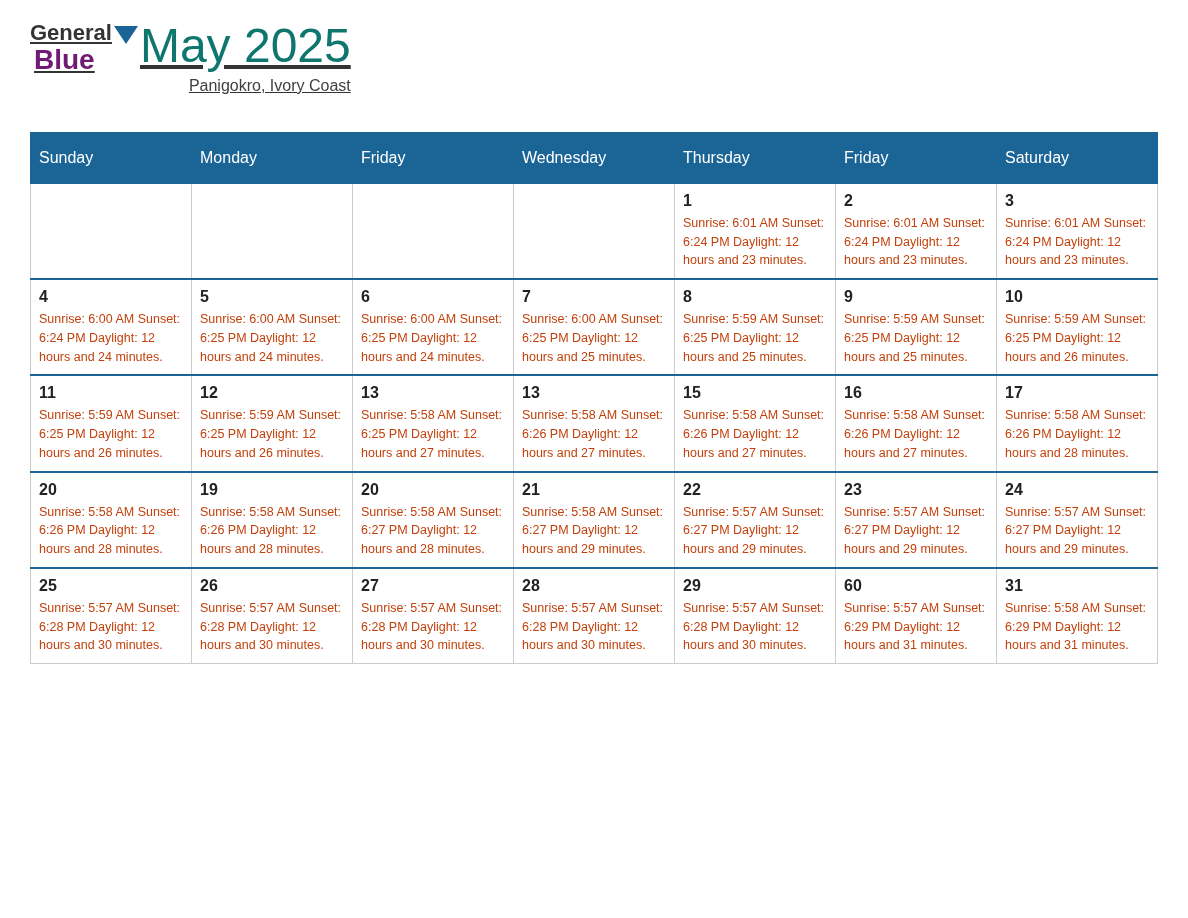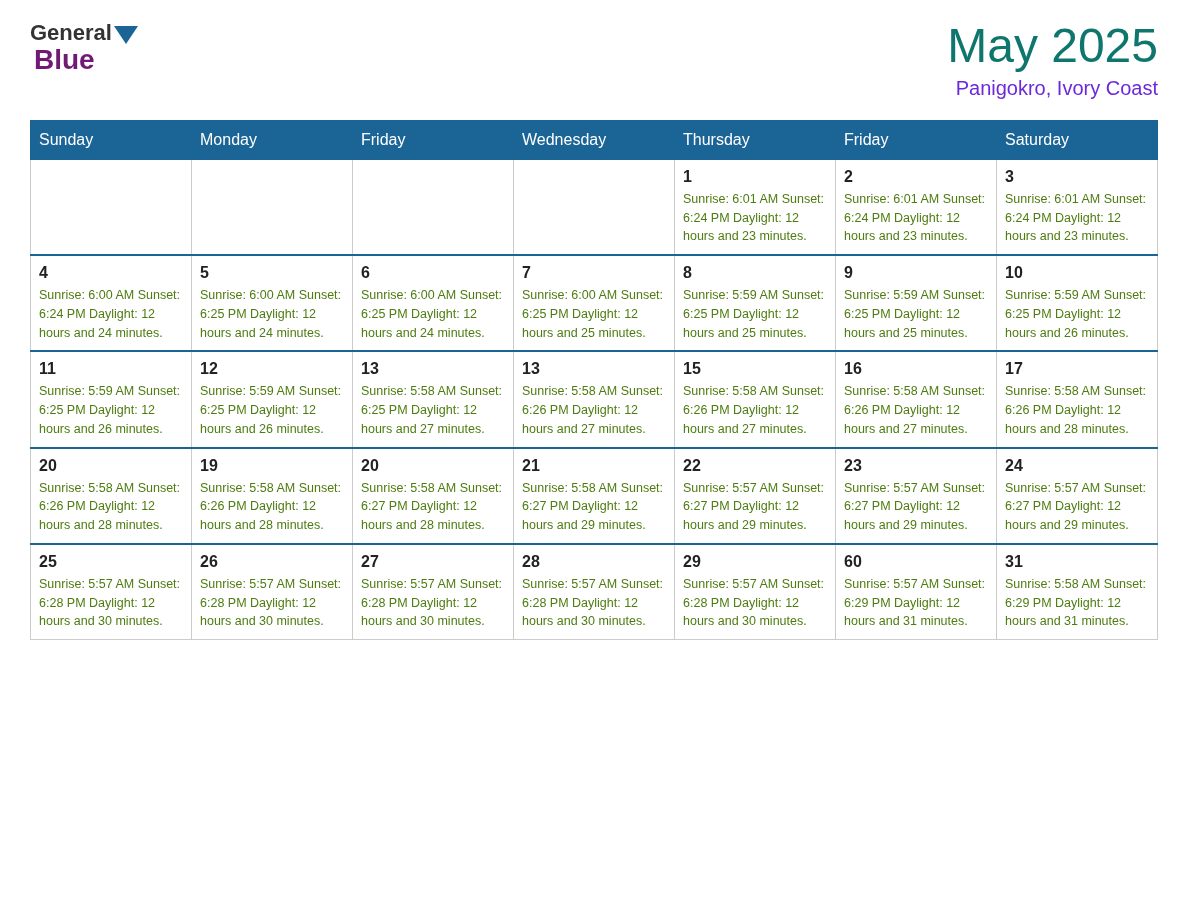--- a/index.html
+++ b/index.html
@@ -6,23 +6,23 @@
     body {
       font-family: Arial, sans-serif;
       background: #fff;
       color: #333;
       width: 1188px;
       min-height: 918px;
       padding: 20px 30px;
     }
     .header {
       display: flex;
-      justify-content: space-between;
       align-items: flex-start;
-      margin-bottom: 20px;
+      margin-bottom: 37px;
+      text-decoration: underline;
     }
     .logo {
       display: flex;
       flex-direction: column;
       align-items: flex-start;
     }
     .logo-top {
       display: flex;
       align-items: center;
       font-size: 22px;
@@ -51,32 +51,32 @@
     .title-section {
       text-align: right;
     }
     .month-title {
       font-size: 48px;
       font-weight: normal;
       color: #0f766e;
       line-height: 1.1;
     }
     .location {
-      font-size: 20px;
-      color: #6d28d9;
+      font-size: 16px;
+      color: #404040;
       margin-top: 4px;
     }
     .calendar {
       width: 100%;
       border-collapse: collapse;
     }
     .calendar th {
       background-color: #1a6496;
       color: #fff;
-      padding: 10px 8px;
+      padding: 16px 8px;
       text-align: left;
       font-size: 16px;
       font-weight: normal;
       border: 1px solid #1a6496;
     }
     .calendar td {
       vertical-align: top;
       padding: 8px;
       border: 1px solid #ccc;
       width: calc(100% / 7);
@@ -89,21 +89,21 @@
     }
     .day-number {
       font-size: 16px;
       font-weight: bold;
       color: #222;
       display: block;
       margin-bottom: 4px;
     }
     .day-info {
       font-size: 12.5px;
-      color: #4d7c0f;
+      color: #c2410c;
       line-height: 1.5;
     }
     .row-separator td {
       border-top: 2px solid #1a6496;
     }
   </style>
 </head>
 <body>
 
 <div class="header">

